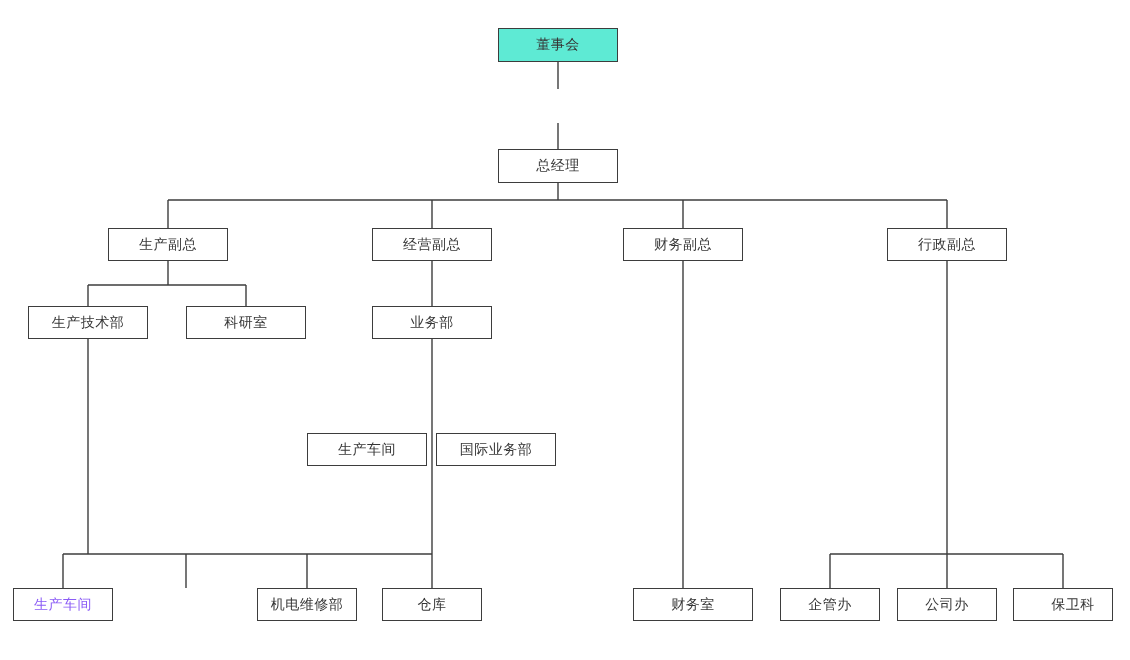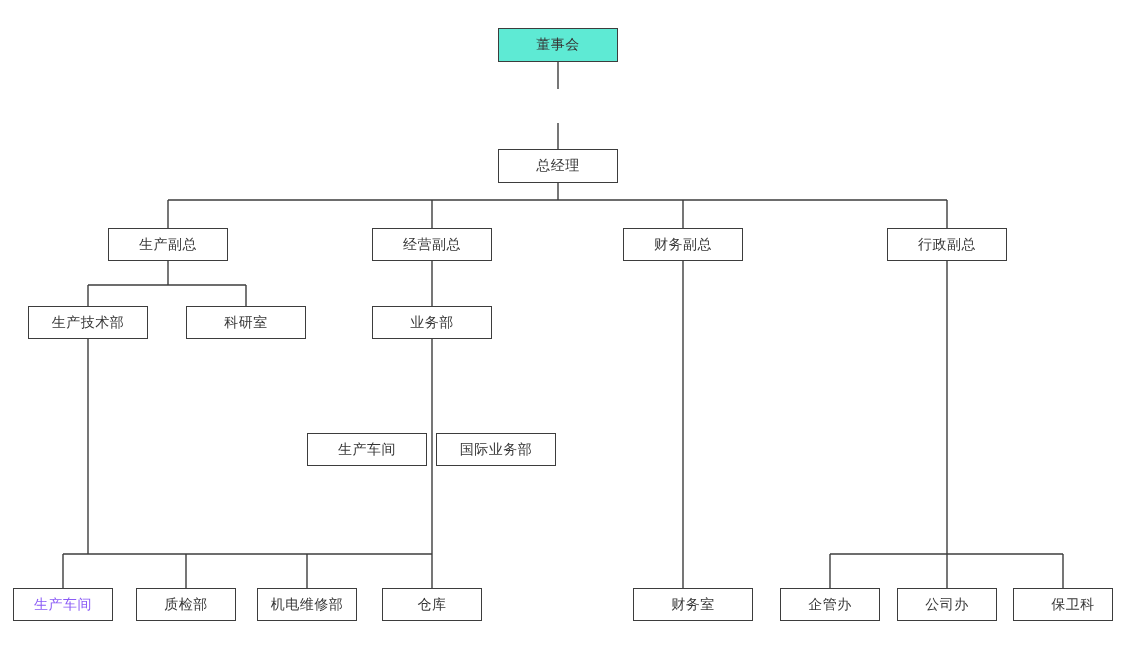--- a/index.html
+++ b/index.html
@@ -81,21 +81,20 @@
       <div class="node" style="left: 108px; top: 228px; width: 120px; height: 33px; border-color: rgb(61, 61, 61); color: rgb(54, 54, 54); background: rgb(255, 255, 255); font-size: 14px;">生产副总</div>
       <div class="node" style="left: 372px; top: 228px; width: 120px; height: 33px; border-color: rgb(61, 61, 61); color: rgb(54, 54, 54); background: rgb(255, 255, 255); font-size: 14px;">经营副总</div>
       <div class="node" style="left: 623px; top: 228px; width: 120px; height: 33px; border-color: rgb(61, 61, 61); color: rgb(54, 54, 54); background: rgb(255, 255, 255); font-size: 14px;">财务副总</div>
       <div class="node" style="left: 887px; top: 228px; width: 120px; height: 33px; border-color: rgb(61, 61, 61); color: rgb(54, 54, 54); background: rgb(255, 255, 255); font-size: 14px;">行政副总</div>
       <div class="node" style="left: 28px; top: 306px; width: 120px; height: 33px; border-color: rgb(61, 61, 61); color: rgb(54, 54, 54); background: rgb(255, 255, 255); font-size: 14px;">生产技术部</div>
       <div class="node" style="left: 186px; top: 306px; width: 120px; height: 33px; border-color: rgb(61, 61, 61); color: rgb(54, 54, 54); background: rgb(255, 255, 255); font-size: 14px;">科研室</div>
       <div class="node" style="left: 372px; top: 306px; width: 120px; height: 33px; border-color: rgb(61, 61, 61); color: rgb(54, 54, 54); background: rgb(255, 255, 255); font-size: 14px;">业务部</div>
       <div class="node" style="left: 307px; top: 433px; width: 120px; height: 33px; border-color: rgb(61, 61, 61); color: rgb(54, 54, 54); background: rgb(255, 255, 255); font-size: 14px;">生产车间</div>
       <div class="node" style="left: 436px; top: 433px; width: 120px; height: 33px; border-color: rgb(61, 61, 61); color: rgb(54, 54, 54); background: rgb(255, 255, 255); font-size: 14px;">国际业务部</div>
       <div class="node" style="left: 13px; top: 588px; width: 100px; height: 33px; border-color: rgb(61, 61, 61); color: #8b5cf6; background: rgb(255, 255, 255); font-size: 14px;">生产车间</div>
-      <div class="node" style="left: 136px; top: 588px; width: 100px; height: 33px; border-color: rgb(61, 61, 61); color: rgb(54, 54, 54); background: rgb(255, 255, 255); font-size: 14px;">质检部</div>
       <div class="node" style="left: 257px; top: 588px; width: 100px; height: 33px; border-color: rgb(61, 61, 61); color: rgb(54, 54, 54); background: rgb(255, 255, 255); font-size: 14px;">机电维修部</div>
       <div class="node" style="left: 382px; top: 588px; width: 100px; height: 33px; border-color: rgb(61, 61, 61); color: rgb(54, 54, 54); background: rgb(255, 255, 255); font-size: 14px;">仓库</div>
       <div class="node" style="left: 633px; top: 588px; width: 120px; height: 33px; border-color: rgb(61, 61, 61); color: rgb(54, 54, 54); background: rgb(255, 255, 255); font-size: 14px;">财务室</div>
       <div class="node" style="left: 780px; top: 588px; width: 100px; height: 33px; border-color: rgb(61, 61, 61); color: rgb(54, 54, 54); background: rgb(255, 255, 255); font-size: 14px;">企管办</div>
       <div class="node" style="left: 897px; top: 588px; width: 100px; height: 33px; border-color: rgb(61, 61, 61); color: rgb(54, 54, 54); background: rgb(255, 255, 255); font-size: 14px;">公司办</div>
       <div class="node" style="left: 1013px; top: 588px; width: 100px; height: 33px; border-color: rgb(61, 61, 61); color: rgb(54, 54, 54); background: rgb(255, 255, 255); font-size: 14px; padding-left: 20px;">保卫科</div>
     </div>
 </div>
 
 </body></html>

